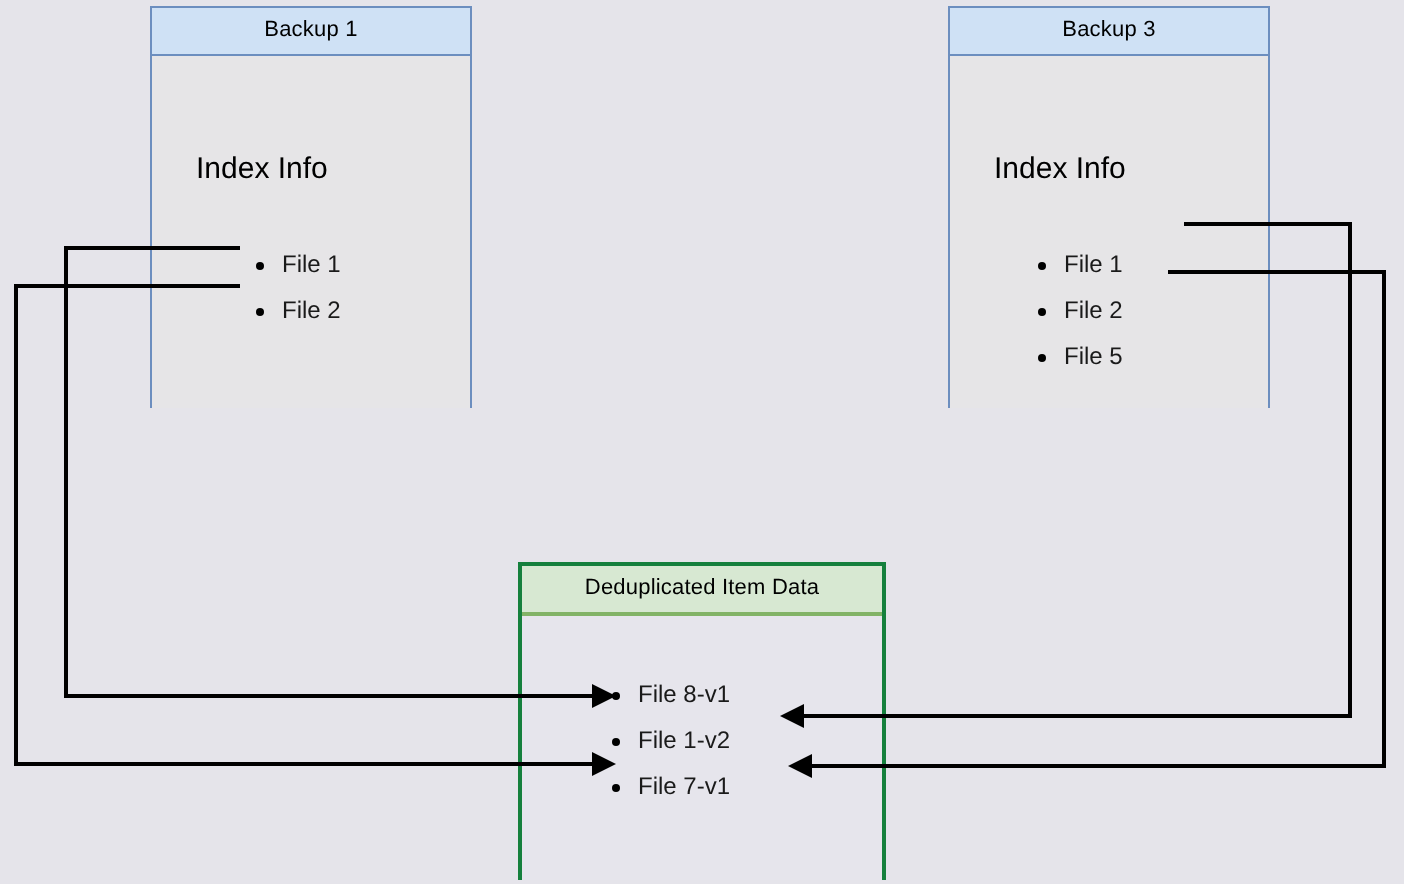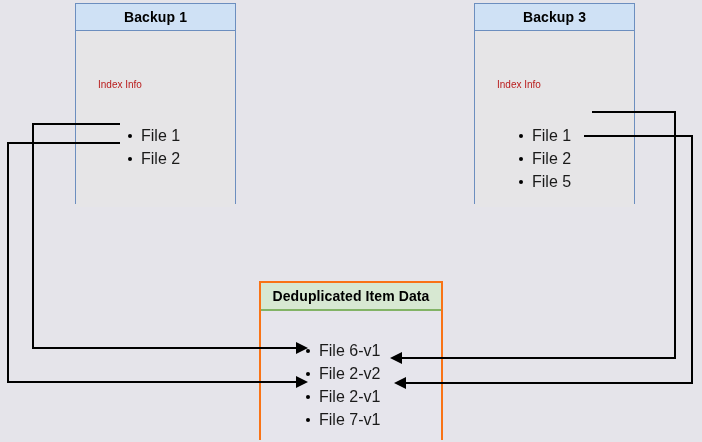--- a/index.html
+++ b/index.html
@@ -32,22 +32,22 @@
   }
   .node {
     position: absolute;
     box-sizing: border-box;
     z-index: 2;
   }
   .node-title {
     box-sizing: border-box;
     width: 100%;
     text-align: center;
-    font-size: 14px;
-    font-weight: bold;
+    font-size: 11px;
+    font-weight: normal;
     color: #000000;
     line-height: 1;
     padding: 6px 0 6px 0;
     letter-spacing: 0.1px;
   }
   .node-body {
     box-sizing: border-box;
     width: 100%;
     position: relative;
   }
@@ -58,45 +58,45 @@
   }
   .node.blue .node-title {
     background: #cfe1f5;
     border-bottom: 1.6px solid #6c8ebf;
   }
   .node.blue .node-body {
     background: #e6e5e7;
   }
   
   .node.green {
-    border: 2px solid #f97316;
+    border: 2px solid #15803d;
     background: #1d4ed8;
   }
   .node.green .node-title {
     background: #d7e8d2;
     border-bottom: 2px solid #82b366;
   }
   .node.green .node-body {
     background: #e6e5ec;
   }
 
   .index-label {
     position: absolute;
-    font-size: 10px;
-    color: #b91c1c;
+    font-size: 15px;
+    color: #000000;
     white-space: nowrap;
   }
   .file-list {
     position: absolute;
     margin: 0;
     padding: 0;
     list-style: none;
   }
   .file-list li {
-    font-size: 16px;
+    font-size: 12px;
     color: #1a1a1a;
     white-space: nowrap;
     position: relative;
     padding-left: 14px;
     height: 23px;
     line-height: 23px;
   }
   .file-list li::before {
     content: "";
     position: absolute;
@@ -144,23 +144,22 @@
         <li>File 2</li>
         <li>File 5</li>
       </ul>
     </div>
   </div>
 
   <div class="node green" style="left:259px; top:281px; width:184px; height:159px;">
     <div class="node-title">Deduplicated Item Data</div>
     <div class="node-body" style="height:132px;">
       <ul class="file-list" style="left:44px; top:28px;">
-        <li>File 6-v1</li>
-        <li>File 2-v2</li>
-        <li>File 2-v1</li>
+        <li>File 8-v1</li>
+        <li>File 1-v2</li>
         <li>File 7-v1</li>
       </ul>
     </div>
   </div>
 
   <svg class="edges" viewBox="0 0 702 442" width="702" height="442">
 
     <g>
       <path class="edge-path" d="M 120 124 L 33 124 L 33 348 L 296 348"></path>
       <polygon class="edge-head" points="296,342 308,348 296,354"></polygon>

